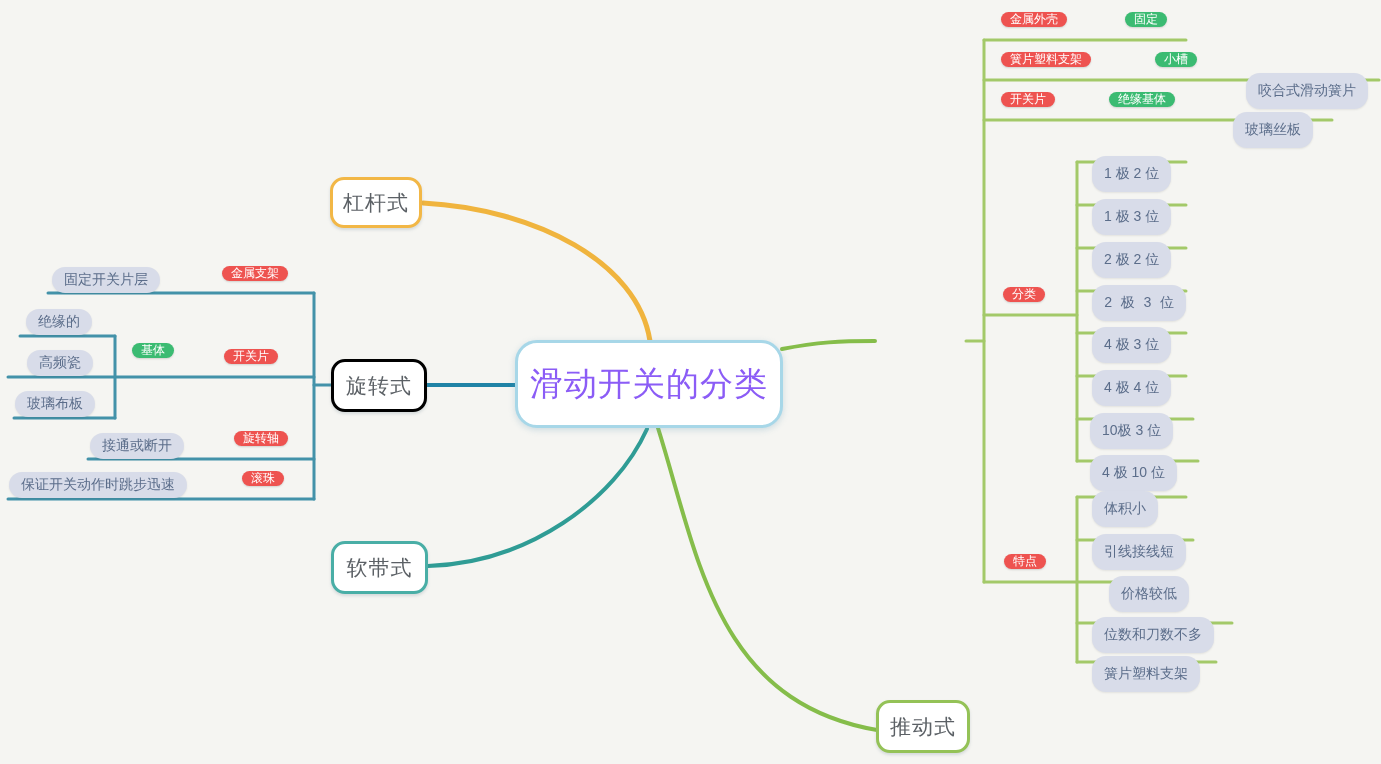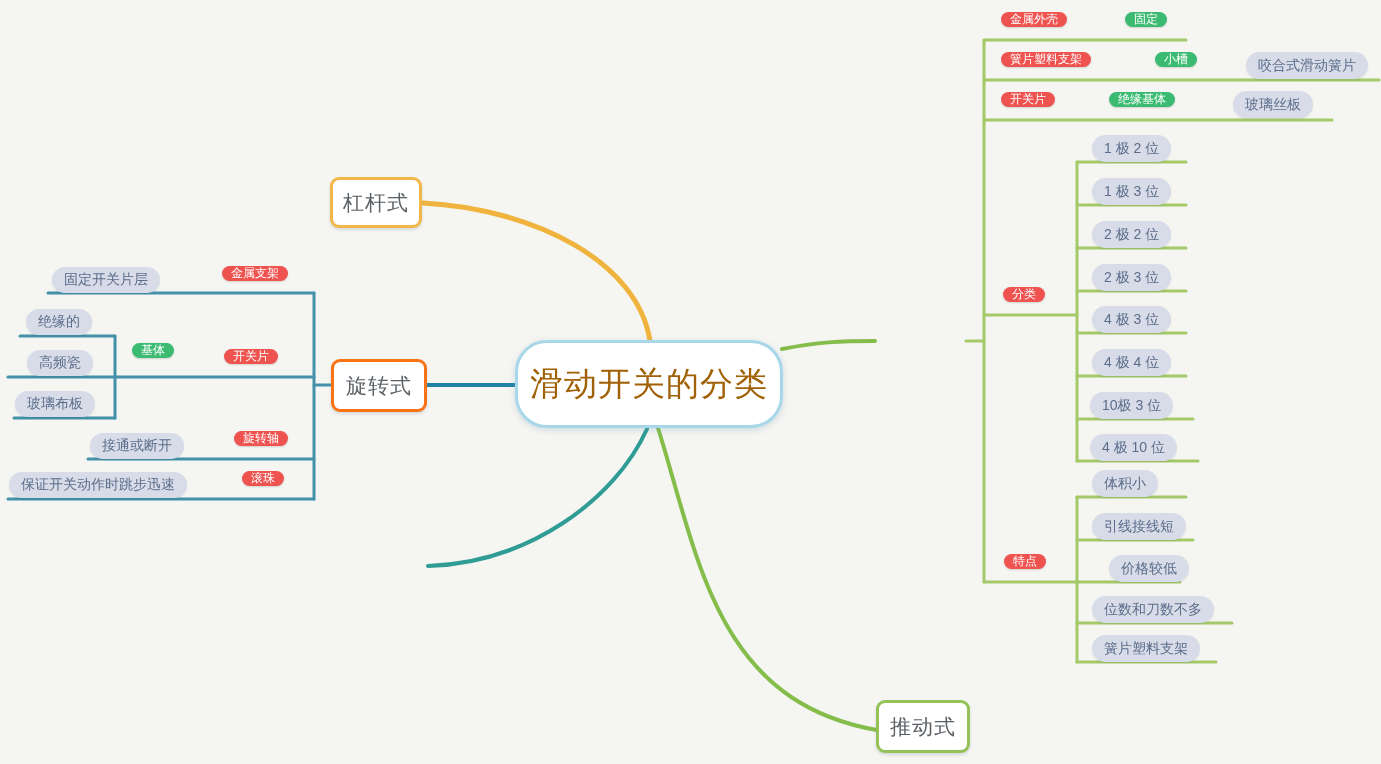--- a/index.html
+++ b/index.html
@@ -1,33 +1,33 @@
 <!DOCTYPE html>
 <html><head>
 <meta charset="utf-8">
 <style>
   html,body{margin:0;padding:0;}
   body{font-family:"Liberation Sans","DejaVu Sans",sans-serif;background:#e9e9e7;}
   .canvas{position:relative;width:1381px;height:764px;background:#f5f5f2;overflow:hidden;}
   svg.links{position:absolute;left:0;top:0;width:1381px;height:764px;}
 
-  .branch-box{position:absolute;background:#ffffff;border-radius:9px;display:flex;align-items:center;justify-content:center;color:#5b6065;font-size:21px;letter-spacing:1px;box-shadow:0 2px 3px rgba(120,140,150,.25);box-sizing:border-box;white-space:nowrap;}
-  .root-node{position:absolute;left:515px;top:340px;width:268px;height:88px;background:#ffffff;border:3px solid #a7d7e8;border-radius:32px;display:flex;align-items:center;justify-content:center;color:#a16207;font-size:33px;letter-spacing:1px;box-shadow:0 2px 6px rgba(110,160,185,.3);box-sizing:border-box;white-space:nowrap;}
+  .branch-box{position:absolute;background:#ffffff;border-radius:14px;display:flex;align-items:center;justify-content:center;color:#5b6065;font-size:21px;letter-spacing:1px;box-shadow:0 2px 3px rgba(120,140,150,.25);box-sizing:border-box;white-space:nowrap;}
+  .root-node{position:absolute;left:515px;top:340px;width:268px;height:88px;background:#ffffff;border:3px solid #a7d7e8;border-radius:22px;display:flex;align-items:center;justify-content:center;color:#8b5cf6;font-size:33px;letter-spacing:1px;box-shadow:0 2px 6px rgba(110,160,185,.3);box-sizing:border-box;white-space:nowrap;}
 
   .box-lever{left:330px;top:177px;width:92px;height:51px;border:3px solid #f2b746;}
-  .box-rotary{left:331px;top:359px;width:96px;height:53px;border:3px solid #f97316;}
+  .box-rotary{left:331px;top:359px;width:96px;height:53px;border:3px solid #000000;}
   .box-soft{left:331px;top:541px;width:97px;height:53px;border:3px solid #49aea6;}
   .box-toggle{left:874px;top:316px;width:93px;height:50px;border:3px solid #94c257;}
   .box-push{left:876px;top:700px;width:94px;height:53px;border:3px solid #94c257;}
 
   .tag{position:absolute;height:15px;display:inline-flex;align-items:center;justify-content:center;padding:0 9px;border-radius:8px;color:#ffffff;font-size:12px;white-space:nowrap;box-shadow:0 1px 2px rgba(0,0,0,.15);box-sizing:border-box;}
   .tag-red{background:#ee5350;}
   .tag-green{background:#3bbb72;}
   .pill{position:absolute;height:26px;display:inline-flex;align-items:center;justify-content:center;padding:0 12px;border-radius:13px;background:#d8dce9;color:#5b6d8a;font-size:14px;white-space:nowrap;box-shadow:0 1px 2px rgba(0,0,0,.08);box-sizing:border-box;}
-  .pill-lg{height:27px;border-radius:14px;}
+  .pill-lg{height:36px;border-radius:14px;margin-top:21px;}
 </style>
 </head>
 <body>
 
 <div class="canvas">
 
   <svg class="links" viewBox="0 0 1381 764">
 
     <path d="M423 203 C 535 209, 638 262, 650 341" stroke="#f0b43e" stroke-width="5" fill="none" stroke-linecap="round"></path>
     <path d="M427 385 L 516 385" stroke="#2083a6" stroke-width="4" fill="none" stroke-linecap="round"></path>
@@ -69,20 +69,21 @@
       <path d="M1077 540 L 1193 540"></path>
       <path d="M1077 623 L 1232 623"></path>
       <path d="M1077 662 L 1216 662"></path>
     </g>
   </svg>
 
   <div class="root-node">滑动开关的分类</div>
 
   <div class="branch-box box-lever">杠杆式</div>
   <div class="branch-box box-rotary">旋转式</div>
+  <div class="branch-box box-soft">软带式</div>
   <div class="branch-box box-push">推动式</div>
 
   <div class="pill" style="left:52px;top:267px;">固定开关片层</div>
   <div class="tag tag-red" style="left:222px;top:266px;">金属支架</div>
   <div class="pill" style="left:26px;top:309px;">绝缘的</div>
   <div class="pill" style="left:27px;top:350px;">高频瓷</div>
   <div class="tag tag-green" style="left:132px;top:343px;">基体</div>
   <div class="tag tag-red" style="left:224px;top:349px;">开关片</div>
   <div class="pill" style="left:15px;top:391px;text-align:center;">玻璃布板</div>
   <div class="pill" style="left:90px;top:433px;">接通或断开</div>
@@ -96,21 +97,21 @@
   <div class="tag tag-green" style="left:1155px;top:52px;">小槽</div>
   <div class="pill pill-lg" style="left:1246px;top:52px;">咬合式滑动簧片</div>
   <div class="tag tag-red" style="left:1001px;top:92px;">开关片</div>
   <div class="tag tag-green" style="left:1109px;top:92px;">绝缘基体</div>
   <div class="pill pill-lg" style="left:1233px;top:91px;">玻璃丝板</div>
 
   <div class="tag tag-red" style="left:1003px;top:287px;">分类</div>
   <div class="pill pill-lg" style="left:1092px;top:135px;">1 极 2 位</div>
   <div class="pill pill-lg" style="left:1092px;top:178px;">1 极 3 位</div>
   <div class="pill pill-lg" style="left:1092px;top:221px;">2 极 2 位</div>
-  <div class="pill pill-lg" style="left:1092px;top:264px;">2 极 3 位</div>
+  <div class="pill pill-lg" style="left:1092px;top:264px;font-family:Liberation Mono, monospace;">2 极 3 位</div>
   <div class="pill pill-lg" style="left:1092px;top:306px;">4 极 3 位</div>
   <div class="pill pill-lg" style="left:1092px;top:349px;">4 极 4 位</div>
   <div class="pill pill-lg" style="left:1090px;top:392px;">10极 3 位</div>
   <div class="pill pill-lg" style="left:1090px;top:434px;">4 极 10 位</div>
 
   <div class="tag tag-red" style="left:1004px;top:554px;">特点</div>
   <div class="pill pill-lg" style="left:1092px;top:470px;">体积小</div>
   <div class="pill pill-lg" style="left:1092px;top:513px;">引线接线短</div>
   <div class="pill pill-lg" style="left:1109px;top:555px;">价格较低</div>
   <div class="pill pill-lg" style="left:1092px;top:596px;">位数和刀数不多</div>

